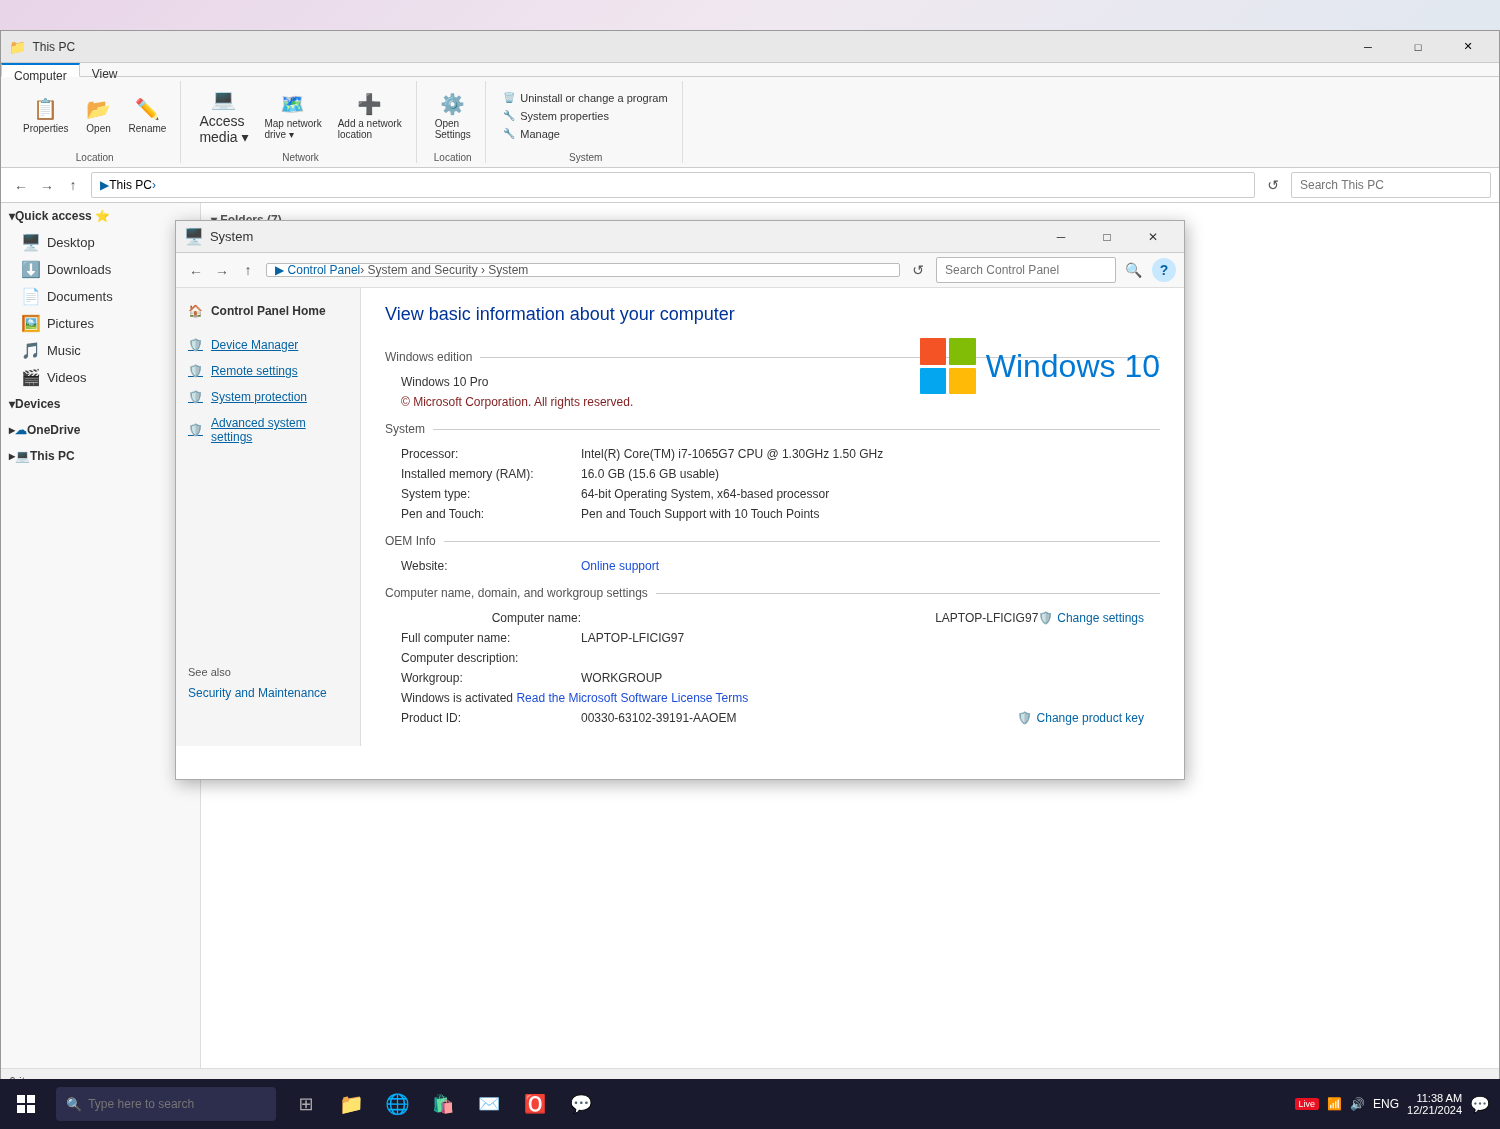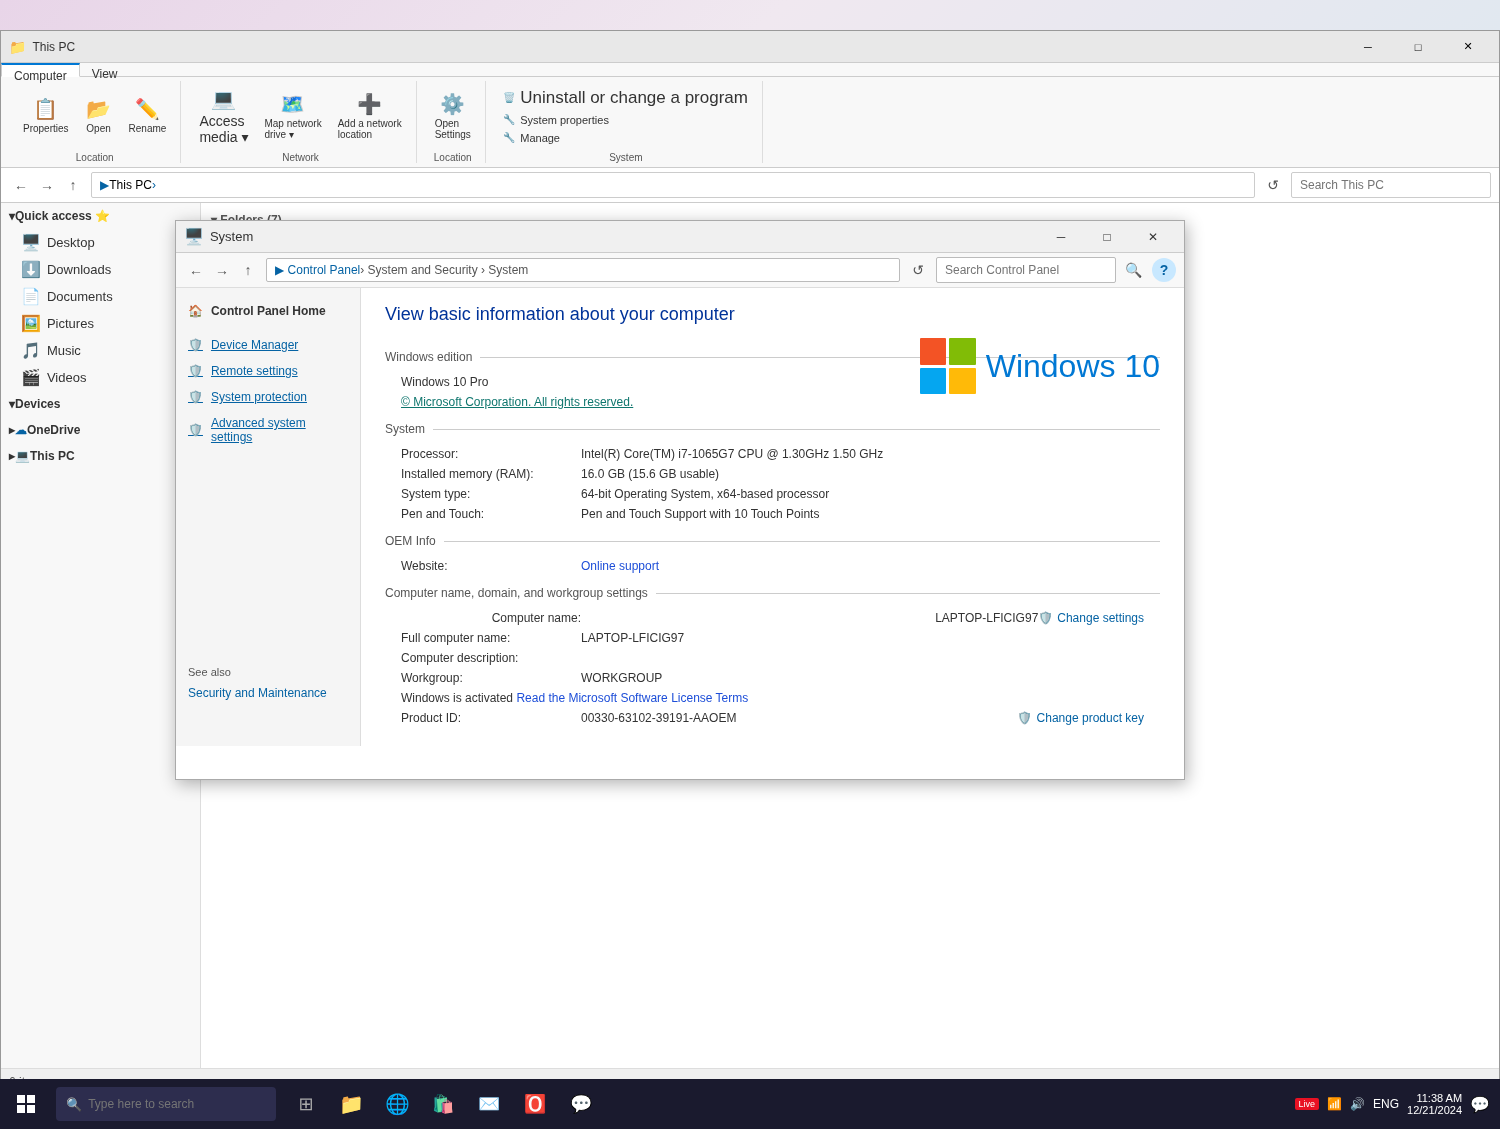--- a/index.html
+++ b/index.html
@@ -349,21 +349,21 @@
     .sys-address {
       display: flex;
       align-items: center;
       padding: 4px 8px;
       background: #f8f8f8;
       border-bottom: 1px solid #ddd;
       gap: 6px;
     }
     .sys-path {
       flex: 1;
-      height: 24px;
+      height: 14px;
       border: 1px solid #bbb;
       border-radius: 2px;
       padding: 2px 8px;
       font-size: 12px;
       background: white;
       display: flex;
       align-items: center;
     }
     .sys-search {
       width: 180px;
@@ -585,21 +585,21 @@
             <span style="font-size:10px">Open<br>Settings</span>
           </div>
         </div>
         <div class="ribbon-group-label">Location</div>
       </div>
 
       <div class="ribbon-group">
         <div style="display:flex; flex-direction:column; gap:2px; flex:1; justify-content:center">
           <div class="ribbon-button-small" style="display:flex; flex-direction:row; align-items:center; gap:4px; padding:2px 6px;">
             <span>🗑️</span>
-            <span style="font-size:17px">Uninstall or change a program</span>
+            <span style="font-size:11px">Uninstall or change a program</span>
           </div>
           <div class="ribbon-button-small" style="display:flex; flex-direction:row; align-items:center; gap:4px; padding:2px 6px;">
             <span>🔧</span>
             <span style="font-size:11px">System properties</span>
           </div>
           <div class="ribbon-button-small" style="display:flex; flex-direction:row; align-items:center; gap:4px; padding:2px 6px;">
             <span>🔧</span>
             <span style="font-size:11px">Manage</span>
           </div>
         </div>
@@ -788,21 +788,21 @@
       </div>
 
       <div class="section-header-line">
         <span class="section-label">Windows edition</span>
         <div class="section-line"></div>
       </div>
       <div class="info-row">
         <span class="info-value">Windows 10 Pro</span>
       </div>
       <div class="info-row">
-        <span class="info-value" style="color:#0f766e;text-decoration:underline;">© Microsoft Corporation. All rights reserved.</span>
+        <span class="info-value" style="color:#7f1d1d;">© Microsoft Corporation. All rights reserved.</span>
       </div>
 
       <div class="section-header-line">
         <span class="section-label">System</span>
         <div class="section-line"></div>
       </div>
       <div class="info-row">
         <span class="info-label">Processor:</span>
         <span class="info-value">Intel(R) Core(TM) i7-1065G7 CPU @ 1.30GHz   1.50 GHz</span>
       </div>

